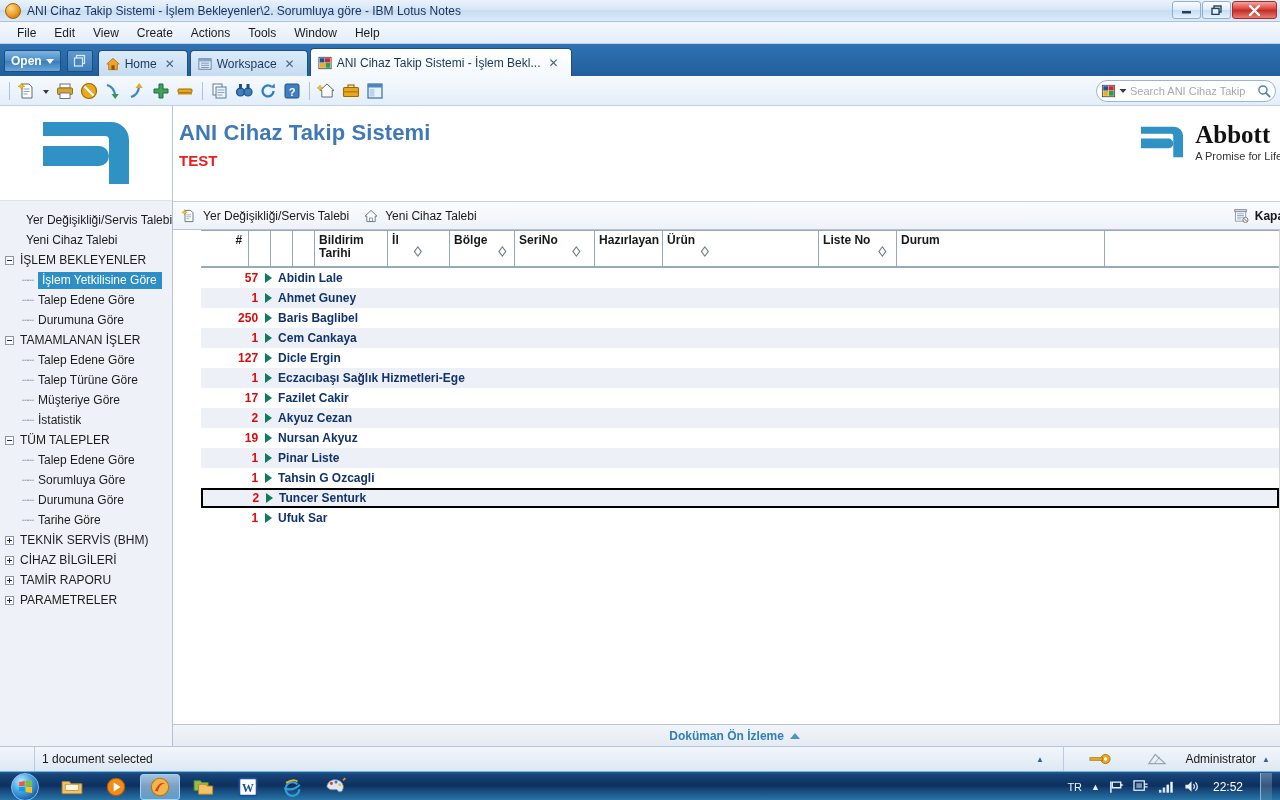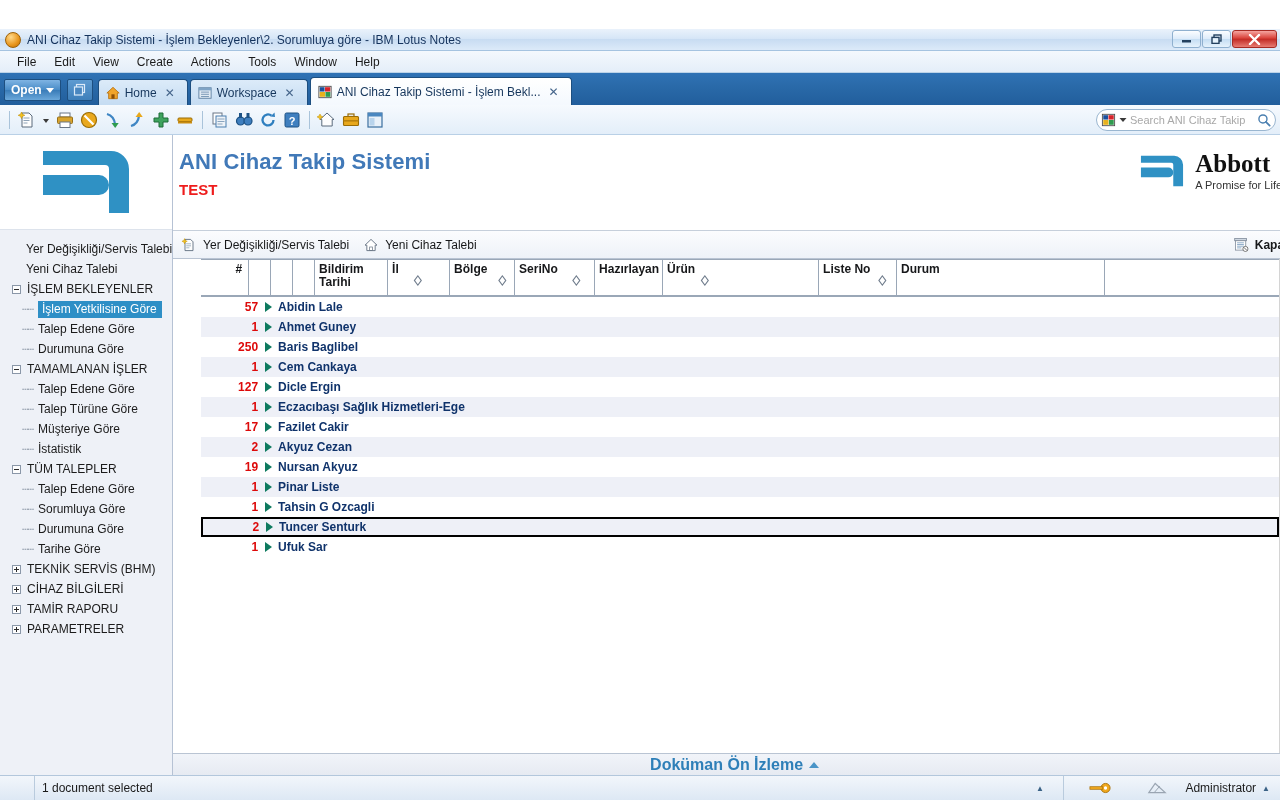--- a/index.html
+++ b/index.html
@@ -11,21 +11,20 @@
     background: #fff;
   }
 
   
   .titlebar {
     height: 22px;
     background: linear-gradient(to bottom, #eaf2fb 0%, #d6e6f7 45%, #c8dcf2 50%, #dceaf9 100%);
     border-bottom: 1px solid #a5c3e0;
     display: flex; align-items: center;
     position: relative;
-    margin-top: 29px;
   }
   .titlebar-icon {
     width: 16px; height: 16px; margin-left: 5px; margin-right: 6px;
     border-radius: 50%;
     background: radial-gradient(circle at 35% 30%, #ffd98a, #e8951c 60%, #b96b06);
     border: 1px solid #9d6108;
     flex: 0 0 auto;
   }
   .titlebar-text {
     font-size: 12px; color: #14325c; white-space: nowrap;
@@ -129,21 +128,21 @@
     display: flex; align-items: center; justify-content: center;
     border-bottom: 1px solid #dde3ec;
   }
   .sb-tree { padding-top: 9px; }
   .sb-row {
     height: 20px; display: flex; align-items: center;
     font-size: 12px; color: #1b1b1b; white-space: nowrap;
     padding-left: 6px; cursor: default;
   }
   .sb-row.leaf-top { padding-left: 26px; }
-  .sb-row.section { padding-left: 12px; }
+  .sb-row.section { padding-left: 5px; }
   .sb-row.child { padding-left: 22px; }
   .sb-plus {
     width: 9px; height: 9px; border: 1px solid #8a97a8; background: #fdfdfd;
     margin-right: 6px; flex: 0 0 auto; position: relative;
   }
   .sb-plus::before {
     content: ""; position: absolute; left: 1px; top: 3px;
     width: 5px; height: 1px; background: #2a2a2a;
   }
   .sb-plus.plus::after {
@@ -244,21 +243,21 @@
     width: 17px; height: 17px; background: linear-gradient(to bottom,#fdfdfd,#e2e2e2);
     border: 1px solid #c3c3c3; display: flex; align-items: center; justify-content: center;
     font-size: 7px; color: #4a4a4a;
   }
 
   .preview-bar {
     height: 22px; background: linear-gradient(to bottom, #f1f4f9, #e6eaf2);
     border-top: 1px solid #b9c4d3;
     display: flex; align-items: center; justify-content: center; gap: 6px;
   }
-  .preview-bar .lbl { font-size: 16px; font-weight: bold; color: #2e7fb8; }
+  .preview-bar .lbl { font-size: 12px; font-weight: bold; color: #2e7fb8; }
   .caret-up {
     width: 0; height: 0;
     border-left: 5px solid transparent; border-right: 5px solid transparent;
     border-bottom: 6px solid #4a94c7;
   }
 
   
   .statusbar {
     height: 25px; background: linear-gradient(to bottom, #f2f6fb, #dde8f4);
     border-top: 1px solid #b3c7dc;
@@ -291,21 +290,21 @@
     border: 1px solid #2f6d9e; border-radius: 3px;
     background: linear-gradient(to bottom, rgba(255,255,255,0.22), rgba(255,255,255,0.04));
     display: flex; align-items: center; justify-content: center;
   }
   .tb-item.active {
     background: linear-gradient(to bottom, rgba(210,236,255,0.75), rgba(150,205,245,0.5));
     border-color: #9fd4f5;
   }
   .tb-item.plain { border-color: transparent; background: transparent; }
   .tray {
-    position: absolute; right: 12px; height: 100%;
+    position: absolute; right: 4px; height: 100%;
     display: flex; align-items: center; gap: 9px; padding-right: 4px;
     color: #e8f3ff; font-size: 11px;
   }
   .tray-clock { font-size: 12px; color: #fff; margin: 0 4px; }
   .showdesk {
     width: 12px; height: 28px; margin-left: 4px;
     background: linear-gradient(to bottom, rgba(255,255,255,0.28), rgba(255,255,255,0.08));
     border-left: 1px solid #7fb6dd;
   }
 </style>

